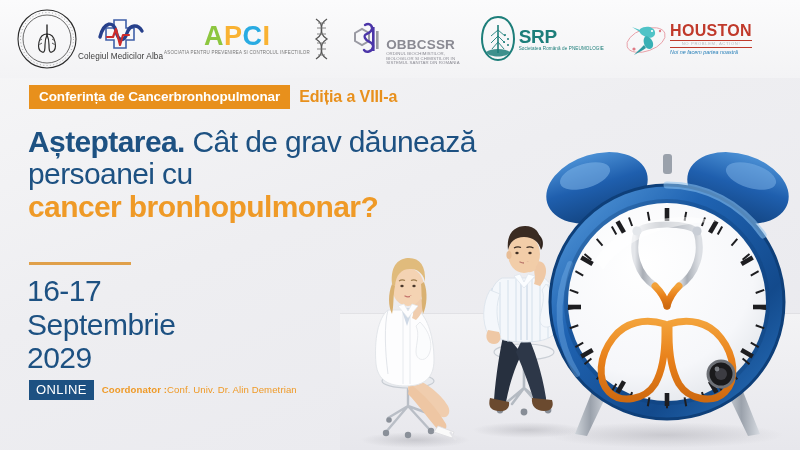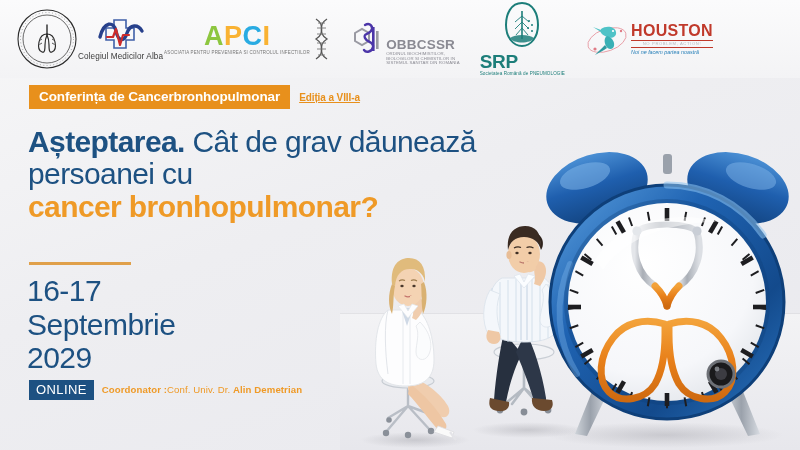--- a/index.html
+++ b/index.html
@@ -67,21 +67,21 @@
   .srgm-sub { font-size: 8.2px; color: #3c3c3c; white-space: nowrap; }
 
   
   .logo-obb { margin-left: 22px; gap: 4px; align-items: center; }
   .obb-mark { width: 30px; height: 40px; }
   .obb-text { display: flex; flex-direction: column; line-height: 1.12; margin-top: 25px; }
   .obb-word { font-size: 13.5px; font-weight: 700; color: #8a8a93; letter-spacing: .2px; }
   .obb-sub { font-size: 4.3px; color: #8a8a93; letter-spacing: .1px; white-space: nowrap; }
 
   
-  .logo-srp { margin-left: 20px; gap: 3px; align-items: center; flex-direction: column; }
+  .logo-srp { margin-left: 20px; gap: 3px; align-items: center; }
   .srp-mark { width: 36px; height: 48px; }
   .srp-text { display: flex; flex-direction: column; line-height: 1.05; }
   .srp-word { font-size: 19px; font-weight: 700; color: #1d7e7a; letter-spacing: -.2px; }
   .srp-sub { font-size: 4.6px; color: #1d7e7a; white-space: nowrap; letter-spacing: .1px; }
 
   
   .logo-houston { margin-left: 20px; gap: 2px; align-items: center; }
   .bird { width: 44px; height: 40px; }
   .houston-text { display: flex; flex-direction: column; line-height: 1.1; }
   .houston-word { font-size: 16px; font-weight: 700; color: #c0392b; letter-spacing: .3px; }
@@ -101,24 +101,23 @@
   .event-chip {
     background: #e8901c;
     color: #ffffff;
     font-size: 13.5px;
     font-weight: 700;
     letter-spacing: -.1px;
     padding: 4px 10px 5px 10px;
   }
   .event-edition {
     color: #e8901c;
-    font-size: 10px;
+    font-size: 16px;
     font-weight: 700;
     letter-spacing: -.1px;
-    text-decoration: underline;
   }
 
   
   .headline {
     position: absolute;
     top: 126px; left: 28px;
     width: 470px;
     line-height: 1.08;
     font-size: 30px;
     letter-spacing: -.6px;
@@ -154,21 +153,21 @@
   .online-badge {
     background: #1d5182;
     color: #ffffff;
     font-size: 13px;
     letter-spacing: .4px;
     padding: 2px 7px 3px 7px;
   }
   .coord { display: flex; line-height: 1.18; }
   .coord-title { font-size: 9.6px; font-weight: 700; color: #ef9a27; letter-spacing: .1px; }
   .coord-name { font-size: 9.6px; color: #ef9a27; letter-spacing: .1px; }
-  .coord-name b { font-weight: 700; margin-top: 42px; }
+  .coord-name b { font-weight: 400; margin-top: 42px; }
 
   
   .photo-area {
     position: absolute;
     top: 150px; left: 340px;
     width: 460px; height: 300px;
   }
 
   .floor {
     position: absolute;

